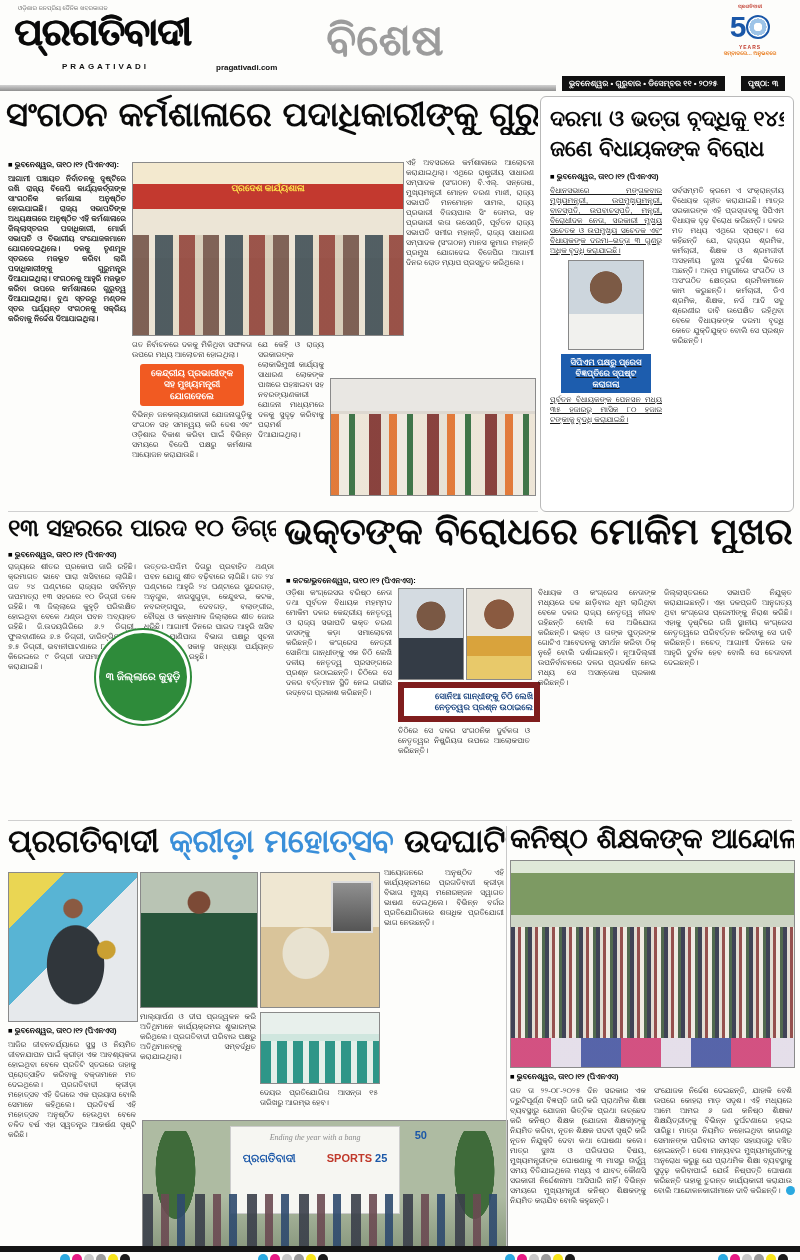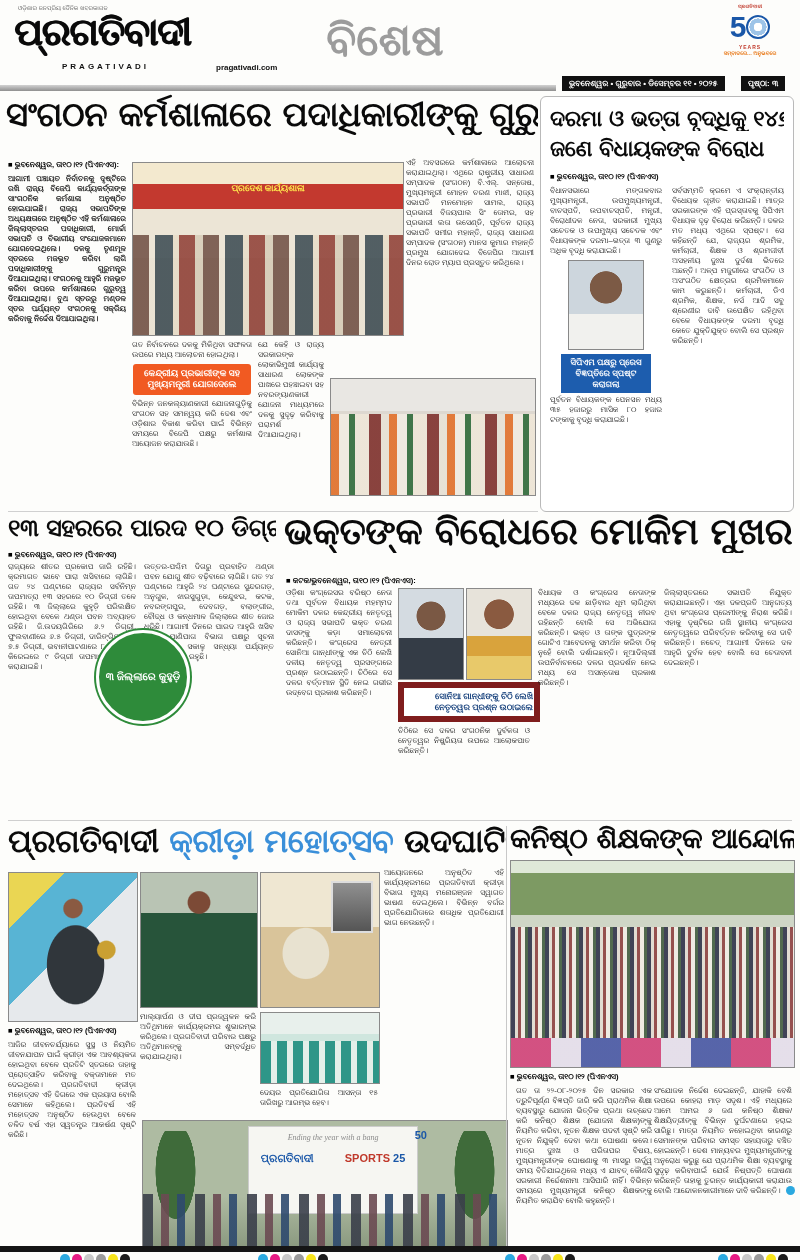--- a/index.html
+++ b/index.html
@@ -37,35 +37,35 @@
   #colL{left:8px;top:174px;width:118px;height:336px;font-weight:bold;}
   #photo1{left:132px;top:162px;width:270px;height:172px;
      background:linear-gradient(180deg,#f3e9cf 0 12%,#c3392f 12% 27%,#ece5d6 27% 55%,#ded5c4 55% 100%);}
   #photo1 .banner-text{position:absolute;left:0;top:12%;width:100%;height:15%;color:#ffe84d;
      font-size:9px;font-weight:bold;text-align:center;line-height:1.1;}
   #photo1 .crowdrow{position:absolute;left:0;bottom:0;width:100%;height:58%;opacity:.85;
      background:repeating-linear-gradient(90deg,#6d4c41 0 16px,#ece5d6 16px 22px,#37474f 22px 40px,
        #e8ddc8 40px 46px,#8d3b32 46px 62px,#d7ccb8 62px 70px);}
   #colR{left:406px;top:158px;width:128px;height:216px;}
   #mid1{left:132px;top:340px;width:120px;height:170px;}
-  .hi-box{margin:4px 1px;background:#f15a22;color:#fff;font-size:9px;font-weight:bold;text-align:center;
+  .hi-box{margin:4px 8px;background:#f15a22;color:#fff;font-size:9px;font-weight:bold;text-align:center;
           padding:4px 5px;border-radius:3px;line-height:1.25;}
   #mid2{left:258px;top:340px;width:66px;height:170px;}
   #photo2{left:330px;top:378px;width:204px;height:116px;
      background:linear-gradient(180deg,#e9e7e3 0 28%,#ddd8d0 28% 100%);}
   #photo2 .crowdrow{position:absolute;left:0;bottom:0;width:100%;height:70%;opacity:.9;
      background:repeating-linear-gradient(90deg,#e2702a 0 8px,#f1ece2 8px 18px,#2f6b3a 18px 24px,
        #efe7d8 24px 38px,#80322e 38px 50px,#e8e2d6 50px 58px);}
   #a1-rule{left:8px;top:511px;width:530px;height:1px;background:#d0d0d0;}
   
   #a2-box{left:540px;top:96px;width:252px;height:414px;border:1px solid #b9b9b9;border-radius:6px;background:#fff;}
   #hl2a{left:550px;top:106px;width:234px;font-size:22px;}
   #hl2b{left:550px;top:136px;width:234px;font-size:22px;}
   #byline2{left:550px;top:172px;width:234px;}
-  #col2a{left:550px;top:186px;width:112px;height:316px;}
+  #col2a{left:550px;top:186px;width:112px;height:316px;text-decoration:underline;}
   #portrait2{position:relative;width:74px;height:88px;margin:4px auto;border:1px solid #888;
      background:radial-gradient(circle at 50% 30%,#7c5a45 0 22%,rgba(0,0,0,0) 23%),
                 linear-gradient(180deg,#cdd6dd 0 60%,#f1f1ee 60% 100%);}
   .cap-blue{background:#1d5dae;color:#fff;font-size:8.5px;font-weight:bold;text-align:center;
             padding:3px 2px;line-height:1.3;margin:2px auto;width:86px;}
   #col2b{left:672px;top:186px;width:112px;height:316px;}
   
   #hl3{left:8px;top:514px;width:268px;font-size:24px;}
   #byline3{left:8px;top:550px;width:260px;}
   #col3a{left:8px;top:562px;width:128px;height:254px;}
@@ -110,21 +110,21 @@
   #col5b{left:140px;top:1012px;width:116px;height:102px;}
   #photo5d{left:260px;top:1012px;width:118px;height:70px;
      background:linear-gradient(180deg,#e8f0ec 0 30%,#cfe6de 30% 100%);}
   #photo5d .team{position:absolute;left:0;bottom:0;width:100%;height:60%;
      background:repeating-linear-gradient(90deg,#2e9688 0 10px,#e4efe9 10px 16px);}
   #note5{left:260px;top:1088px;width:118px;height:26px;}
   #col5c{left:384px;top:868px;width:120px;height:246px;}
   #photo5e{left:142px;top:1120px;width:364px;height:126px;
      background:linear-gradient(180deg,#aebba2 0 60%,#8b9a80 100%);}
   #photo5e .backdrop{position:absolute;left:24%;top:4%;width:46%;height:68%;background:#f6f6f2;
-     border:1px solid #ccc;text-align:center;overflow:hidden;margin-left:18px;}
+     border:1px solid #ccc;text-align:center;overflow:hidden;}
   #photo5e .script{font-size:8px;font-style:italic;color:#8a8a8a;font-family:"Liberation Serif",serif;margin-top:6px;}
   #photo5e .brand{font-size:11px;font-weight:800;color:#1a57a8;margin-top:10px;}
   #photo5e .brand .red{color:#c0392b;padding-left:28px;}
   #photo5e .fifty{position:absolute;right:22%;top:6%;font-size:11px;font-weight:800;color:#1a57a8;}
   #photo5e .plant-l,#photo5e .plant-r{position:absolute;top:8%;width:14%;height:80%;
      background:radial-gradient(ellipse at 50% 40%,#3f6b3a 0 55%,rgba(0,0,0,0) 56%);}
   #photo5e .plant-l{left:2%;} #photo5e .plant-r{right:2%;}
   #photo5e .people{position:absolute;left:0;bottom:0;width:100%;height:42%;opacity:.9;
      background:repeating-linear-gradient(90deg,#3a3f4a 0 10px,rgba(0,0,0,0) 10px 18px,#6b4a52 18px 26px,
        rgba(0,0,0,0) 26px 34px,#2e4a6e 34px 42px,rgba(0,0,0,0) 42px 52px);}
@@ -132,21 +132,21 @@
   #v-rule{left:506px;top:826px;width:1px;height:420px;background:#c8c8c8;}
   #hl6{left:510px;top:822px;width:284px;font-size:28px;}
   #photo6{left:510px;top:860px;width:283px;height:206px;
      background:linear-gradient(180deg,#dfe8d8 0 6%,#7d9a63 6% 26%,#cfd6c6 26% 32%,#c9c2b4 32% 100%);}
   #photo6 .mass{position:absolute;left:0;top:32%;bottom:14%;width:100%;opacity:.85;
      background:repeating-linear-gradient(90deg,#282d46 0 4px,#e6e1d7 4px 7px,#8c3c3c 7px 10px,
        #f5f2eb 10px 14px,#3c5a3c 14px 17px);}
   #photo6 .bannerstrip{position:absolute;left:0;bottom:0;width:100%;height:14%;opacity:.9;
      background:repeating-linear-gradient(90deg,#d4457c 0 40px,#e8e2f0 40px 70px,#4a5aa8 70px 110px);}
   #byline6{left:510px;top:1072px;width:282px;}
-  #col6a{left:510px;top:1086px;width:136px;height:160px;margin-left:6px;}
+  #col6a{left:510px;top:1086px;width:136px;height:160px;}
   #col6b{left:654px;top:1086px;width:138px;height:160px;}
   
   #black-bar{left:0;top:1246px;width:800px;height:6px;background:#151515;}
   .dots{position:absolute;top:1254px;display:flex;gap:2px;}
   .dots i{display:block;width:10px;height:10px;border-radius:50%;}
   .d1{background:#2ba9e0;} .d2{background:#e61b84;} .d3{background:#c9c9c9;}
   .d4{background:#9b9b9b;} .d5{background:#f7e41b;} .d6{background:#1c1c1c;}
   #blue-dot{left:786px;top:1186px;width:9px;height:9px;border-radius:50%;background:#2ba9e0;}
 </style>
 </head>

